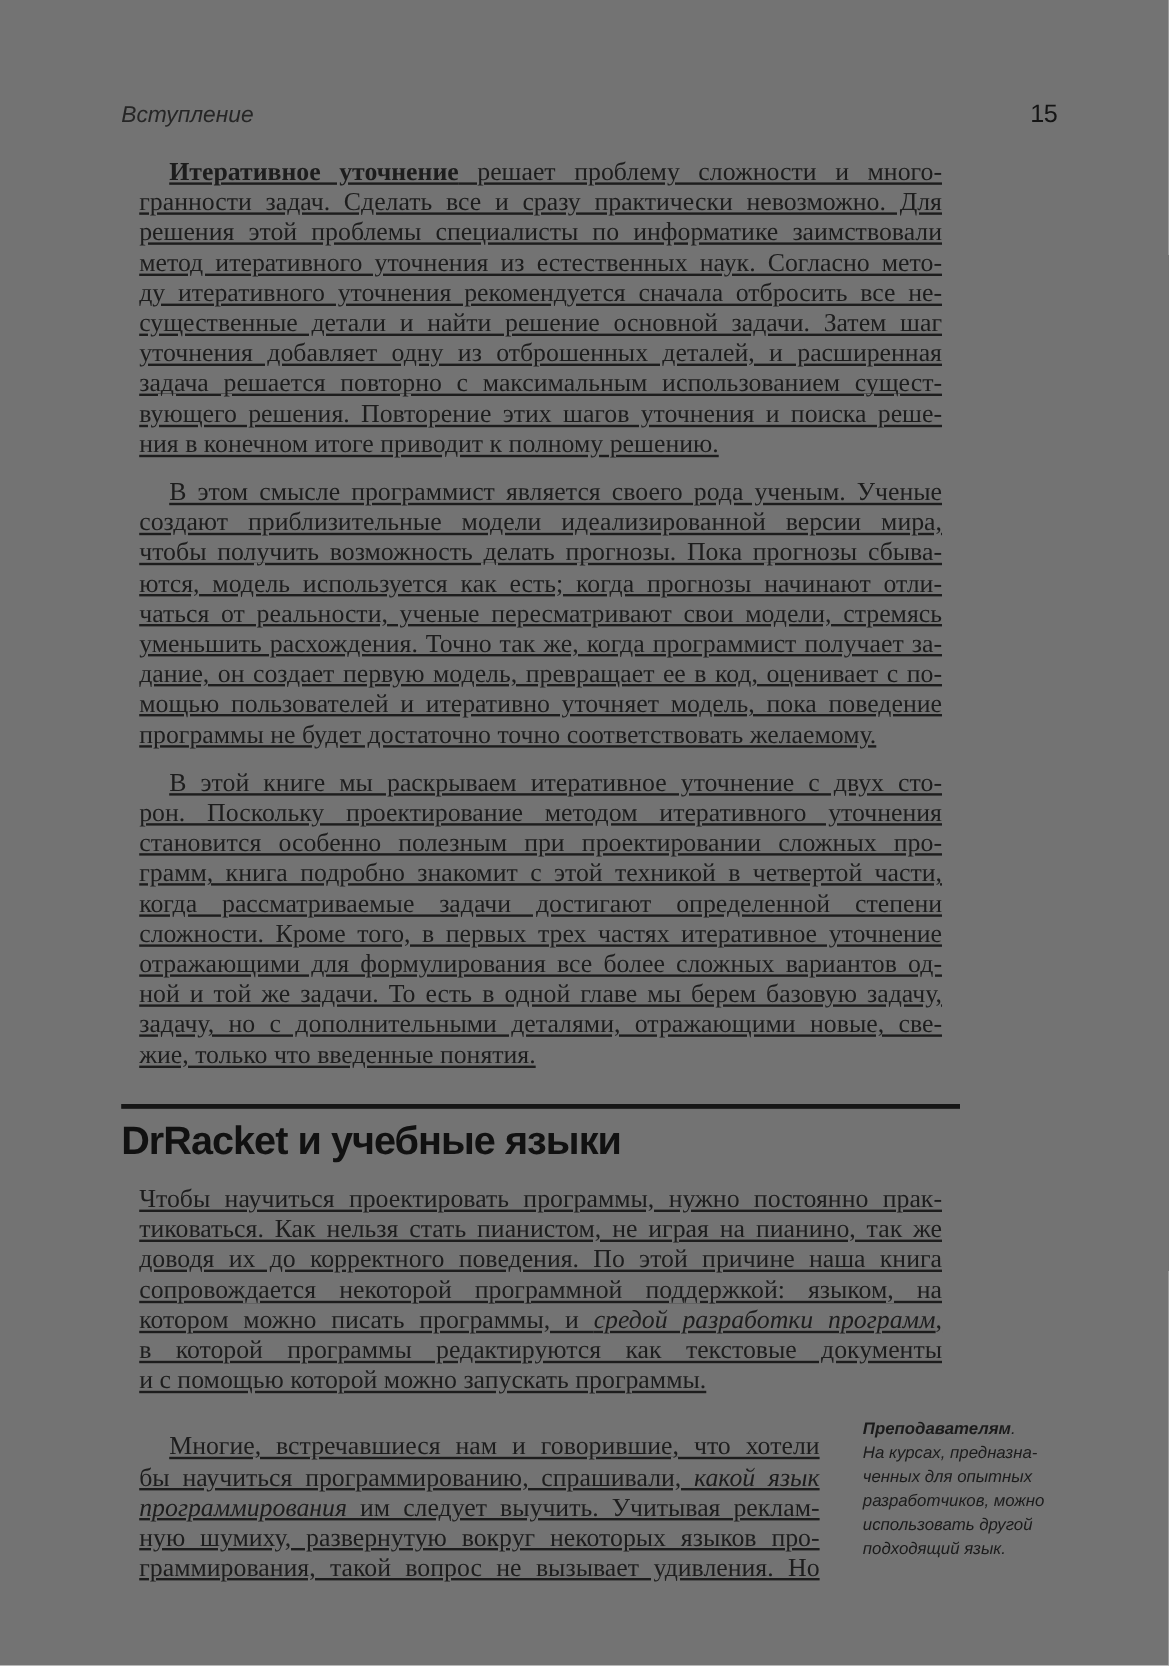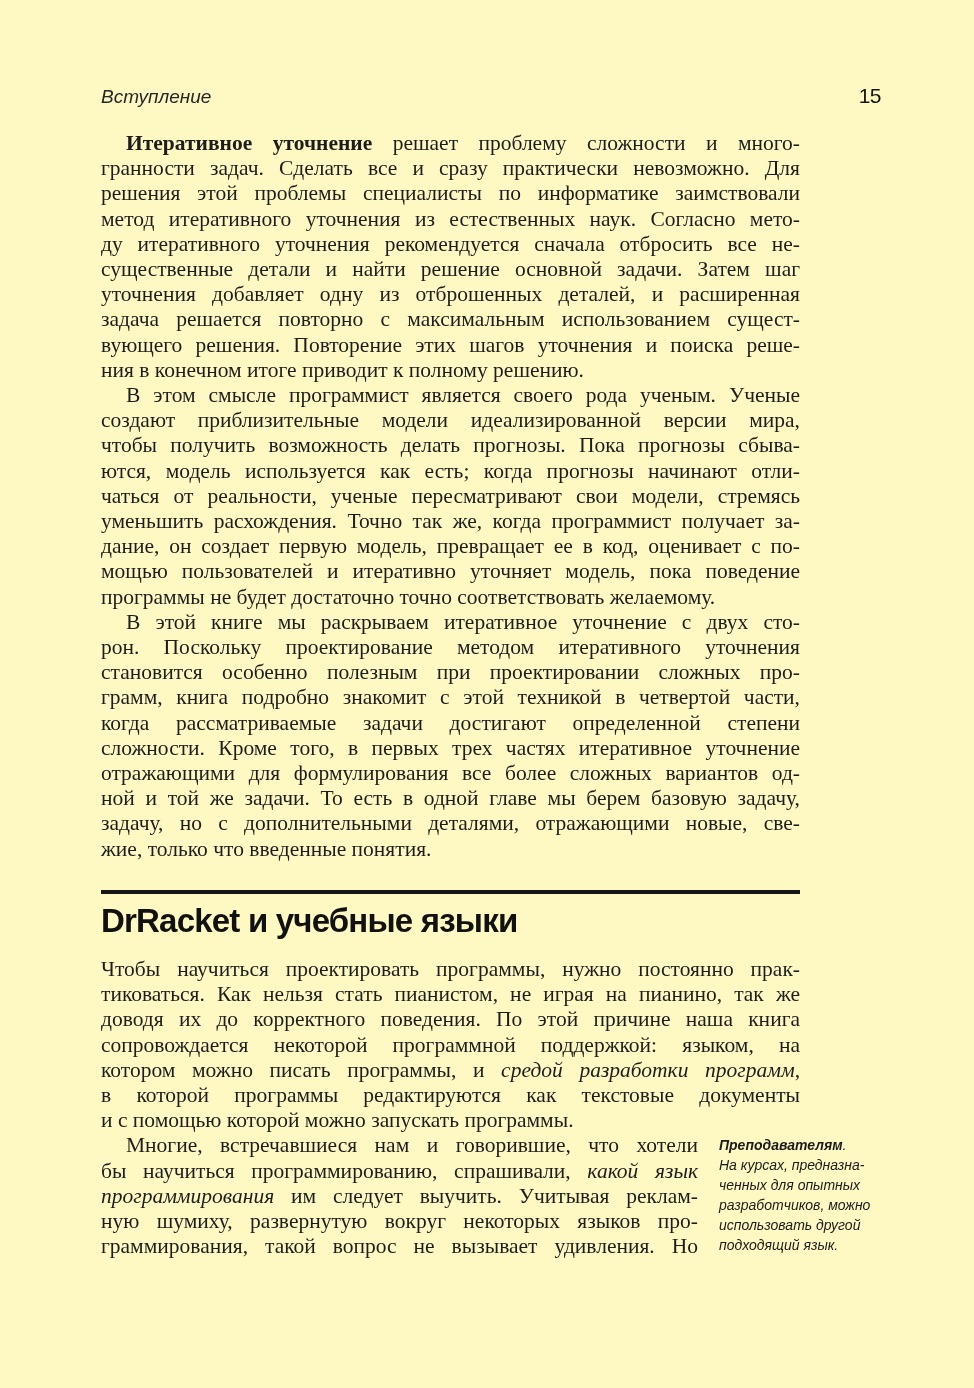--- a/index.html
+++ b/index.html
@@ -5,21 +5,21 @@
   html, body {
     margin: 0;
     padding: 0;
     background: #e9e9e9;
   }
   .page {
     position: relative;
     width: 974px;
     height: 1388px;
     margin: 0 auto;
-    background: #fef9c3;
+    background: #737373;
     color: #1d1d1d;
     font-family: "Liberation Serif", "DejaVu Serif", serif;
     overflow: hidden;
   }
   .content {
     position: absolute;
     left: 101px;
     top: 86px;
     width: 780px;
   }
@@ -41,21 +41,21 @@
   .page-number {
     font-family: "Liberation Sans", sans-serif;
     font-weight: 400;
     font-size: 21px;
     color: #151515;
     letter-spacing: -0.5px;
   }
   
   .text-col { width: 699px; }
   #paras-top { margin-top: 25px; }
-  .para { margin: 0; }
+  .para { margin: 15px; text-decoration: underline; }
   .line {
     font-size: 21.5px;
     line-height: 25.2px;
     text-align: justify;
     text-align-last: justify;
     color: #1d1d1d;
   }
   .line.end {
     text-align-last: auto;
   }

